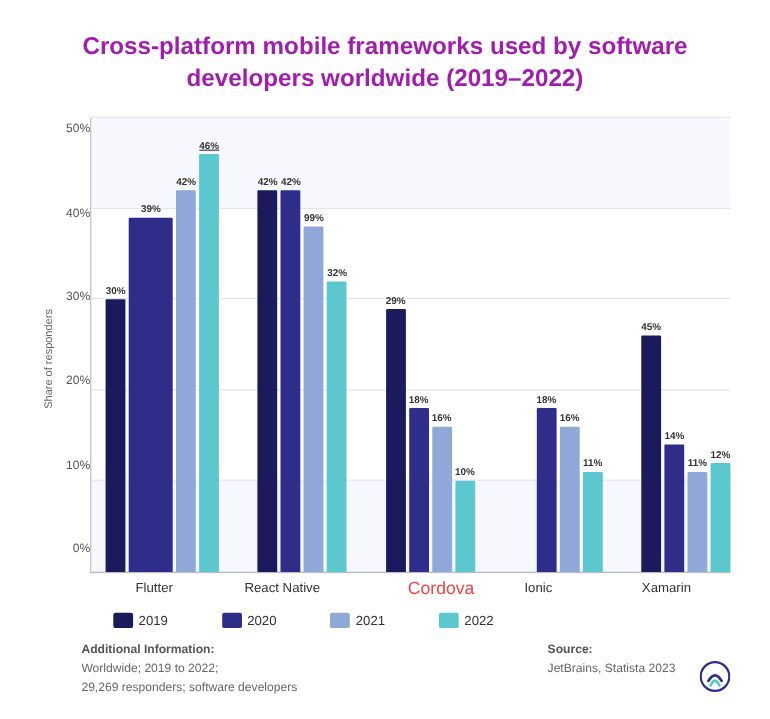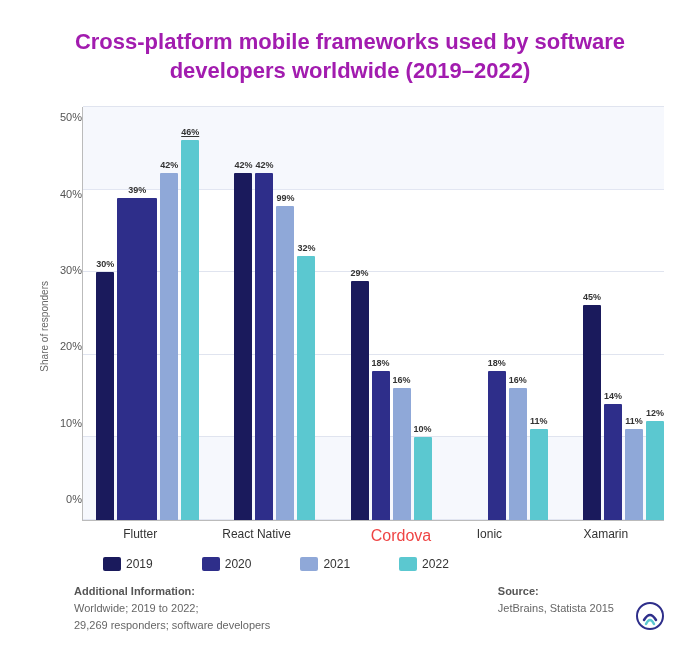--- a/index.html
+++ b/index.html
@@ -293,21 +293,21 @@
       </div>
     </div>
 
   <div class="footer">
     <div class="footer-left">
       <span class="footer-label">Additional Information:</span><br>
       <span id="footer-left-lines">Worldwide; 2019 to 2022;<br>29,269 responders; software developers</span>
     </div>
     <div class="footer-right" style="margin-right:50px;">
       <span class="footer-label">Source:</span><br>
-      <span id="footer-right-lines">JetBrains, Statista 2015</span>
+      <span id="footer-right-lines">JetBrains, Statista 2023</span>
     </div>
   </div>
 
   <div style="position:absolute;bottom:20px;right:36px;">
     <svg width="28" height="28" viewBox="0 0 28 28">
       <circle cx="14" cy="14" r="13" fill="none" stroke="#2e2e8a" stroke-width="2"></circle>
       <path d="M8 18 Q14 8 20 18" fill="none" stroke="#2e2e8a" stroke-width="2.5" stroke-linecap="round"></path>
       <path d="M10 22 Q14 14 18 22" fill="none" stroke="#5bc8d0" stroke-width="2.5" stroke-linecap="round"></path>
     </svg>
   </div>

